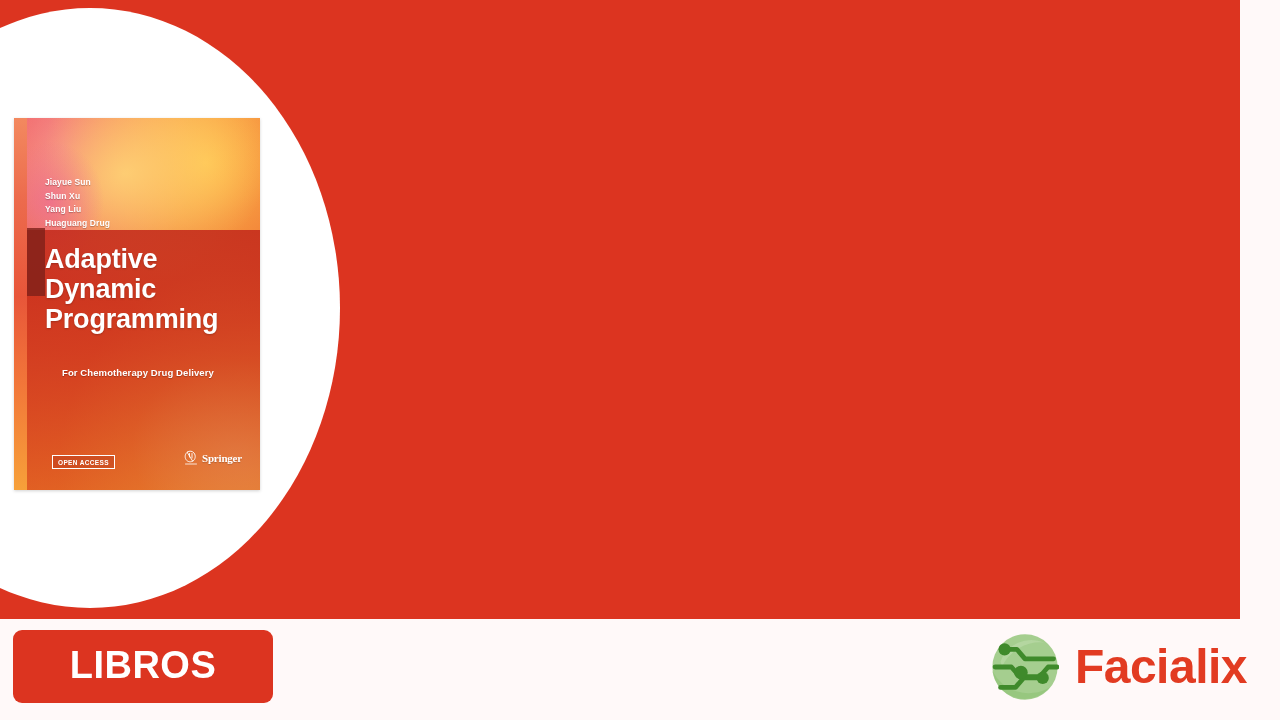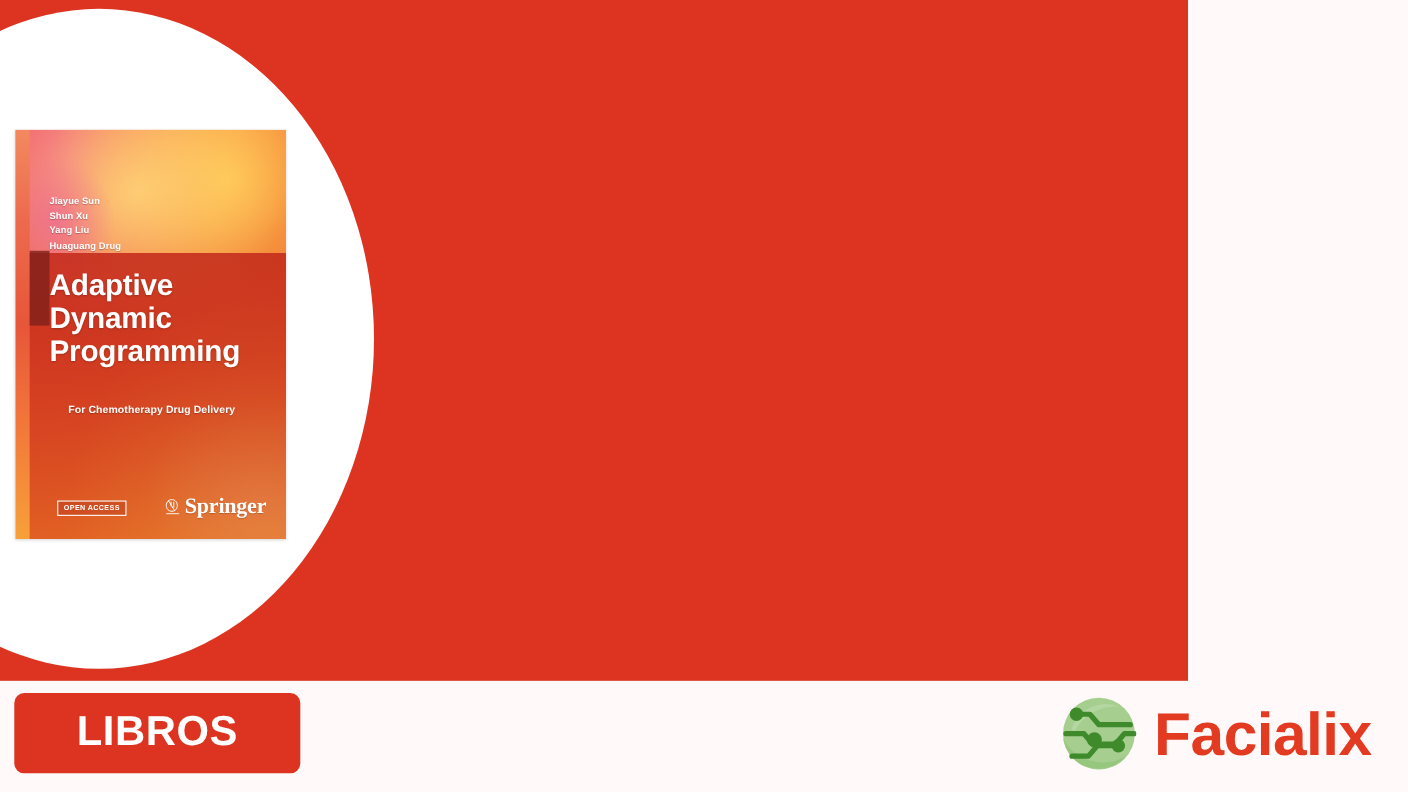--- a/index.html
+++ b/index.html
@@ -16,21 +16,21 @@
     width: 1280px;
     height: 720px;
     overflow: hidden;
     background: #FFF9F9;
   }
 
   
   #hero {
     position: absolute;
     left: 0; top: 0;
-    width: 1080px;
+    width: 1240px;
     height: 619px;
     background: #DC3420;
     overflow: hidden;
   }
 
   
   #white-circle {
     position: absolute;
     left: -160px;
     top: 8px;
@@ -147,21 +147,21 @@
     position: absolute;
     right: 18px; top: 331px;
     display: flex;
     align-items: center;
     gap: 3px;
     color: #fff;
   }
   .bk-springer-mark { width: 16px; height: 18px; display: block; }
   .bk-springer-word {
     font-family: "Liberation Serif", serif;
-    font-size: 20px;
+    font-size: 11px;
     font-weight: 700;
     letter-spacing: -.2px;
     text-shadow: 0 1px 1px rgba(0,0,0,.2);
   }
 
   
   #headline {
     position: absolute;
     left: 345px; top: 205px;
     width: 908px;
@@ -209,21 +209,21 @@
     align-items: center;
     gap: 16px;
   }
   #facialix-logo {
     width: 68px;
     height: 68px;
     display: block;
   }
   #facialix-word {
     color: #E23B22;
-    font-size: 55px;
+    font-size: 48px;
     font-weight: 700;
     letter-spacing: -0.5px;
     line-height: 1;
   }
 </style>
 </head>
 <body>
 
 <div id="stage">
 

